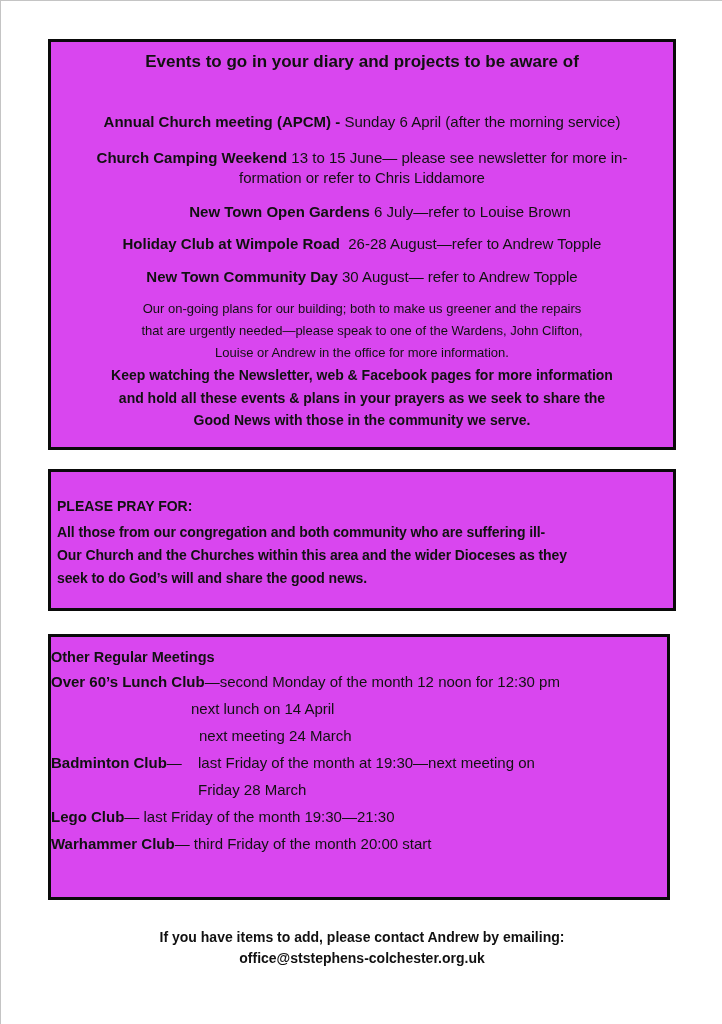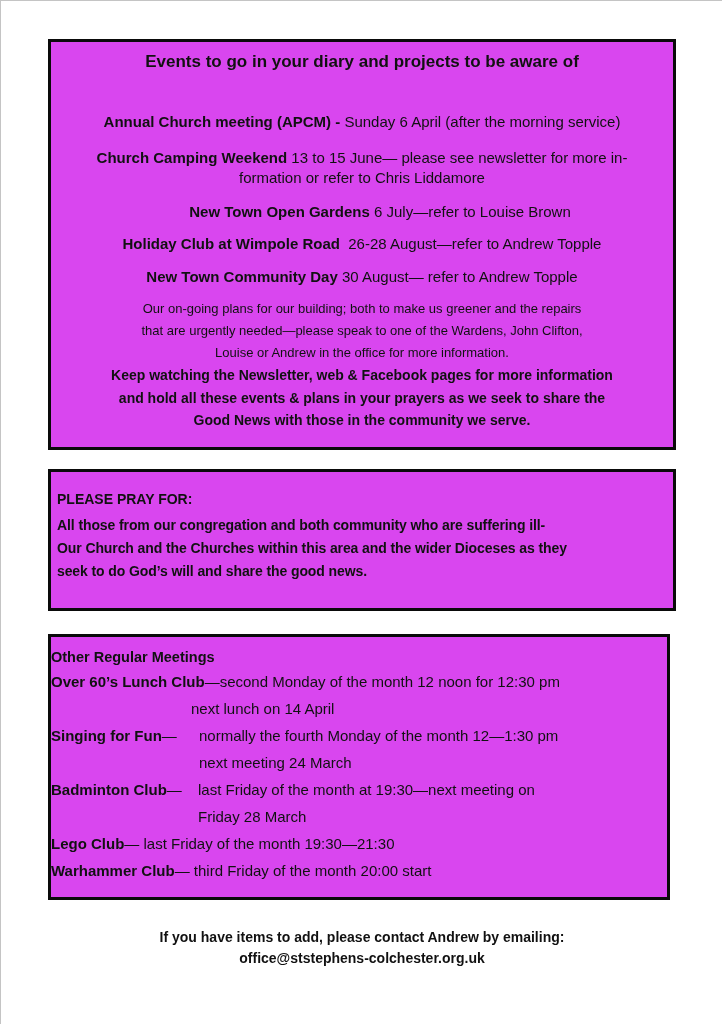--- a/index.html
+++ b/index.html
@@ -34,21 +34,21 @@
     #ev-item-3 { margin-top: 10px; }
     #ev-item-4 { margin-top: 11px; }
     .ev-plans { margin-top: 10px; font-size: 13px; white-space: nowrap; }
     .ev-plans .ln { height: 22px; line-height: 22px; }
     .ev-keep { font-size: 14px; font-weight: bold; white-space: nowrap; }
     .ev-keep .ln { height: 22.5px; line-height: 22.5px; }
 
     
     #prayer-box { top: 468px; height: 136px; padding: 0 0 0 6px; width: 616px; }
     .pr-head {
-      margin-top: 16px; height: 22px; line-height: 22px;
+      margin-top: 23px; height: 22px; line-height: 22px;
       font-size: 14px; font-weight: bold;
     }
     .pr-lines { margin-top: 4px; font-size: 14px; font-weight: bold; white-space: nowrap; letter-spacing: -0.1px; }
     .pr-lines .ln { height: 23px; line-height: 23px; }
 
     
     #meetings-box { top: 633px; height: 260px; width: 616px; }
     .mt-head {
       margin-top: 9px; height: 22px; line-height: 22px;
       font-size: 14.5px; font-weight: bold;
@@ -131,23 +131,20 @@
     <div class="mt-head">Other Regular Meetings</div>
 
     <div>
       <div class="mt-row">
         <span class="b">Over 60’s Lunch Club</span><span>—second Monday of the month 12 noon for 12:30 pm</span>
       </div>
       <div class="mt-row mt-cont-140">next lunch on 14 April</div>
     </div>
 
     <div>
-      <div class="mt-row">
-        <span class="mt-label-fixed"><span class="b">Singing for Fun</span><span>—</span></span><span>normally the fourth Monday of the month 12—1:30 pm</span>
-      </div>
       <div class="mt-row mt-cont-148">next meeting 24 March</div>
     </div>
 
     <div>
       <div class="mt-row">
         <span class="mt-label-fixed" style="width:147px"><span class="b">Badminton Club</span><span>—</span></span><span>last Friday of the month at 19:30—next meeting on</span>
       </div>
       <div class="mt-row mt-cont-147">Friday 28 March</div>
     </div>
 

